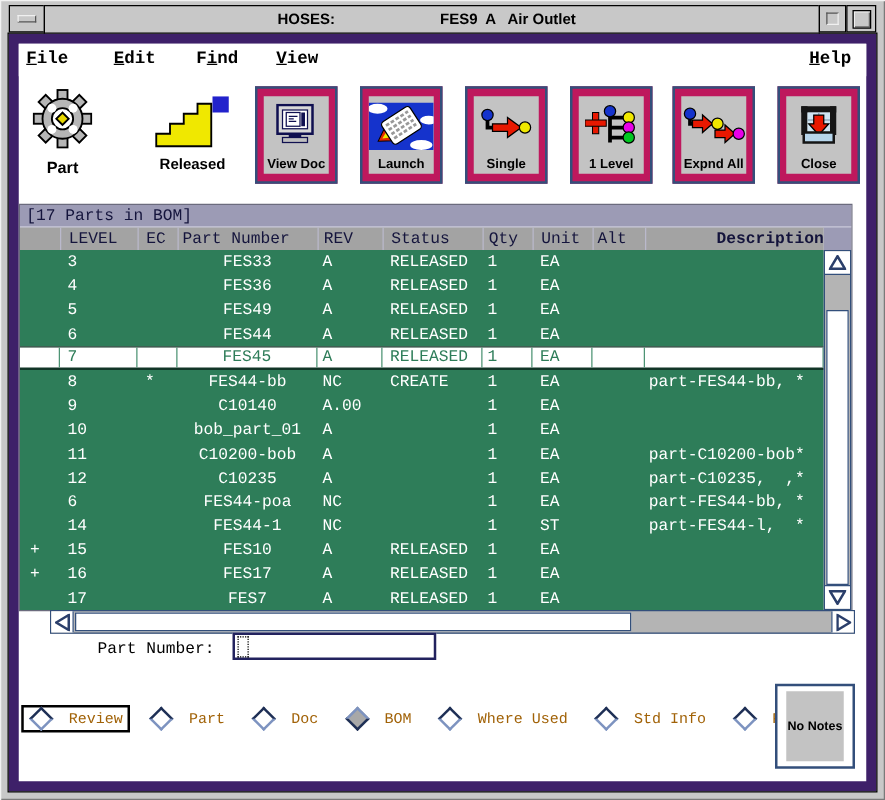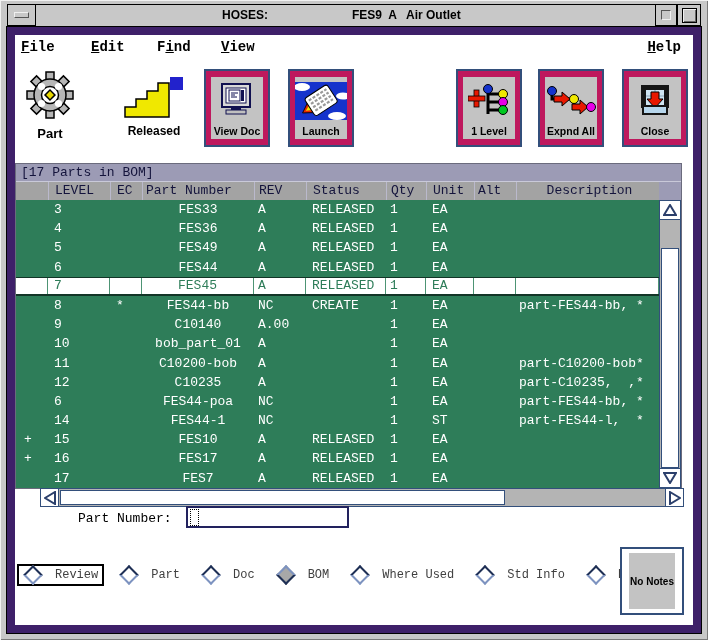--- a/index.html
+++ b/index.html
@@ -50,21 +50,21 @@
   .hcell{box-sizing:border-box;font-size:13px;line-height:18px;padding-left:3px;overflow:hidden;
     white-space:pre;border-left:1px solid #bab9cc;}
   .hrow .hcell:first-child{border-left:none;}
   .tbody{height:288px;background:#2e7d59;}
   .trow{display:flex;height:19.2px;color:#fff;font-size:13px;}
   .cell{box-sizing:border-box;line-height:19.2px;overflow:hidden;white-space:pre;padding-left:3px;}
   .c0{width:32px;padding-left:8px;} .c1{width:62px;padding-left:6px;} .c2{width:32px;padding-left:6px;}
   .c3{width:112px;text-align:center;padding-left:0;} .c4{width:52px;padding-left:4px;}
   .c5{width:80px;padding-left:6px;} .c6{width:40px;padding-left:4px;} .c7{width:48px;padding-left:6px;}
   .c8{width:42px;} .c9{width:143px;text-align:left;padding-right:5px;}
-  .hcell.c3{text-align:left;padding-left:3px;} .hcell.c9{text-align:center;padding-right:0;}
+  .hcell.c3{text-align:left;padding-left:3px;} .hcell.c9{text-align:right;padding-right:0;font-weight:bold;}
   .trow.selected{background:#fff;color:#2e7d59;border-top:1px solid #123527;border-bottom:2px solid #123527;box-sizing:border-box;}
   .trow.selected .cell{border-right:1px solid #4d9474;line-height:16px;}
   
   .vs-col{width:22px;display:flex;flex-direction:column;}
   .vs-spacer{height:18px;background:#9c9bb5;}
   .vscroll{flex:1;border:1px solid #334f7b;background:#b4b4b4;display:flex;flex-direction:column;box-sizing:border-box;}
   .vs-arrow{height:18px;background:#fff;display:flex;align-items:center;justify-content:center;}
   .vs-arrow.up{border-bottom:1px solid #334f7b;}
   .vs-arrow.down{border-top:1px solid #334f7b;}
   .vs-gap{height:28px;}
@@ -79,21 +79,21 @@
   .pn-input{position:absolute;left:171px;top:471px;width:163px;height:22px;box-sizing:border-box;
     background:#fff;border:2px solid #22225e;display:flex;align-items:center;}
   .caret{width:7px;height:15px;margin-left:2px;border:1px dotted #000;}
   
   .tabs{position:absolute;left:2px;top:524px;height:32px;display:flex;align-items:center;}
   .tab{display:flex;align-items:center;padding:4px 6px 4px 4px;margin-right:9px;}
   .tab.focused{border:2px solid #000;padding:2px 4px 2px 2px;}
   .diamond{width:10px;height:10px;transform:rotate(45deg);background:#fff;flex:none;
     border:2px solid;border-color:#1e2f55 #7d93c0 #7d93c0 #1e2f55;margin:0 15px 0 5px;}
   .diamond.pressed{background:#a8a8a8;border-color:#7d93c0 #1e2f55 #1e2f55 #7d93c0;}
-  .tab-label{font-size:12px;color:#404040;white-space:pre;}
+  .tab-label{font-size:12px;color:#a16207;white-space:pre;}
   
   .no-notes{position:absolute;left:605px;top:512px;width:64px;height:68px;box-sizing:border-box;
     background:#fff;border:2px solid #334f7b;display:flex;align-items:center;justify-content:center;}
   .nn-inner{width:46px;height:56px;background:#c3c3c3;display:flex;align-items:center;justify-content:center;}
   .nn-label{font:bold 10px "Liberation Sans",sans-serif;color:#000;text-align:center;}
 </style>
 </head>
 <body>
 
 <div class="window">
@@ -183,20 +183,33 @@
               <polygon points="8,19 14,16 14,22" fill="#f0e800"></polygon>
               <rect x="13" y="8" width="27" height="21" rx="3" fill="#fff" stroke="#000"></rect>
               <path d="M16 12h21M16 16h21M16 20h21M16 24h21" stroke="#999" stroke-width="2.2" stroke-dasharray="3 1.6" fill="none"></path>
             </g>
           </svg>
         </div>
         <div class="tb-label">Launch</div>
       </div>
     </div>
 
+    <div class="tool-btn tb3">
+      <div class="tb-panel">
+        <div class="tb-icon">
+          <svg width="46" height="32" viewBox="0 0 46 32">
+            <path d="M8 8 v9 h26" stroke="#000" stroke-width="3" fill="none"></path>
+            <circle cx="8" cy="7" r="4.5" fill="#1533cc" stroke="#000"></circle>
+            <polygon points="12,14 24,14 24,9 35,17 24,25 24,20 12,20" fill="#e81800" stroke="#000"></polygon>
+            <circle cx="38" cy="17" r="4.5" fill="#f0e800" stroke="#000"></circle>
+          </svg>
+        </div>
+        <div class="tb-label">Single</div>
+      </div>
+    </div>
 
     <div class="tool-btn tb4">
       <div class="tb-panel">
         <div class="tb-icon">
           <svg width="42" height="34" viewBox="0 0 42 34">
             <path d="M20 6 v24 M20 10 h13 M20 18 h13 M20 26 h13" stroke="#000" stroke-width="3" fill="none"></path>
             <rect x="6" y="6" width="5" height="17" fill="#e81800" stroke="#000" stroke-width="0.8"></rect>
             <rect x="0" y="12" width="17" height="5" fill="#e81800" stroke="#000" stroke-width="0.8"></rect>
             <circle cx="20" cy="5" r="4.5" fill="#1533cc" stroke="#000"></circle>
             <circle cx="35" cy="10" r="4.5" fill="#f0e800" stroke="#000"></circle>

